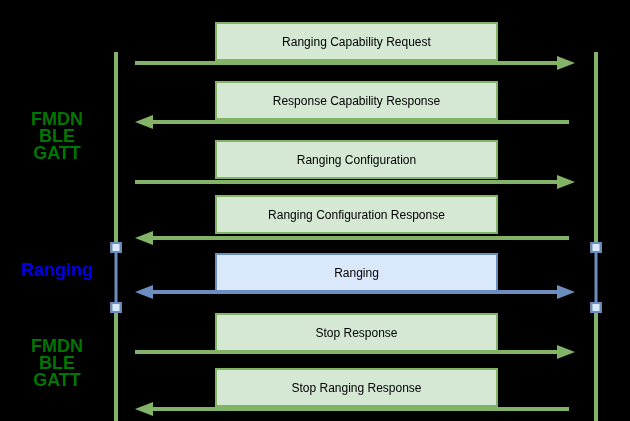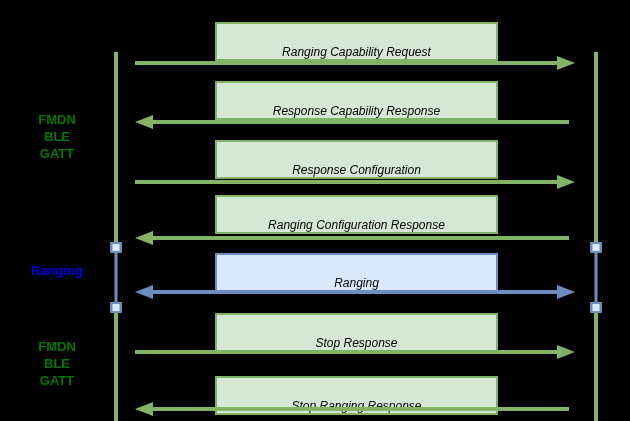--- a/index.html
+++ b/index.html
@@ -55,23 +55,22 @@
   
   .msg-box {
     position: absolute;
     left: 215px;
     width: 283px;
     height: 39px;
     box-sizing: border-box;
     background: var(--fill);
     border: 2px solid var(--stroke);
     display: flex;
-    align-items: flex-end;
+    align-items: center;
     justify-content: center;
-    font-style: italic;
   }
   .msg-label {
     font-size: 12px;
     color: var(--box-text);
     white-space: nowrap;
   }
   .msg-arrow {
     position: absolute;
     left: 135px;
     width: 440px;
@@ -103,21 +102,21 @@
     border-right: 18px solid var(--stroke);
   }
 
   
   .side-label {
     position: absolute;
     left: 18px;
     width: 78px;
     text-align: center;
     font-weight: bold;
-    font-size: 13px;
+    font-size: 18px;
     line-height: 17px;
   }
 </style>
 </head>
 <body>
 
 <div id="canvas" style="background: rgb(0, 0, 0); --green-stroke: #82b366; --blue-stroke: #6c8ebf; --blue-fill: #dae8fc; --box-text: #000000;">
 
   <div class="lifeline" style="left:110px">
     <div class="seg green seg-top"></div>
@@ -166,21 +165,21 @@
       <span class="msg-label">Response Capability Response</span>
     </div>
     <div class="msg-arrow dir-left" style="top: 115px;">
       <span class="head head-left"></span>
       <span class="shaft"></span>
 
     </div>
   </div>
       <div class="message" style="--stroke: #82b366; --fill: #d5e8d4;">
     <div class="msg-box" style="top: 140px;">
-      <span class="msg-label">Response Configuration</span>
+      <span class="msg-label">Ranging Configuration</span>
     </div>
     <div class="msg-arrow dir-right" style="top: 175px;">
 
       <span class="shaft"></span>
       <span class="head head-right"></span>
     </div>
   </div>
       <div class="message" style="--stroke: #82b366; --fill: #d5e8d4;">
     <div class="msg-box" style="top: 195px;">
       <span class="msg-label">Ranging Configuration Response</span>
@@ -205,21 +204,21 @@
     <div class="msg-box" style="top: 313px;">
       <span class="msg-label">Stop Response</span>
     </div>
     <div class="msg-arrow dir-right" style="top: 345px;">
 
       <span class="shaft"></span>
       <span class="head head-right"></span>
     </div>
   </div>
       <div class="message" style="--stroke: #82b366; --fill: #d5e8d4;">
-    <div class="msg-box" style="top: 368px; margin-top: 8px;">
+    <div class="msg-box" style="top: 368px;">
       <span class="msg-label">Stop Ranging Response</span>
     </div>
     <div class="msg-arrow dir-left" style="top: 402px;">
       <span class="head head-left"></span>
       <span class="shaft"></span>
 
     </div>
   </div>
     </div>
 </div>

